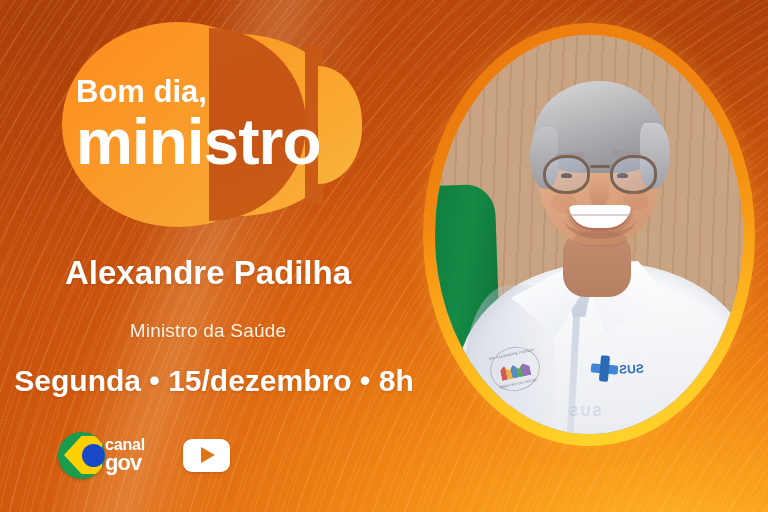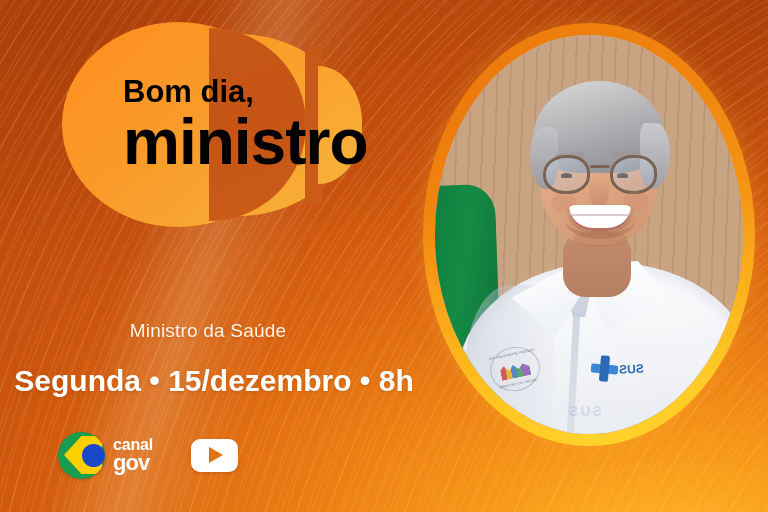--- a/index.html
+++ b/index.html
@@ -89,24 +89,23 @@
     border-radius:2px;
   }
   .logo-d-small {
     position:absolute; left:256px; top:44px;
     width:44px; height:118px;
     border-radius:0 46px 46px 0 / 0 59px 59px 0;
     background:linear-gradient(150deg,#FBA22B 0%,#F9AB34 55%,#F7B33C 100%);
   }
   .logo-text {
     position:absolute; left:14px; top:54px;
-    color:#000000;
+    color:#ffffff;
     line-height:1;
     letter-spacing:-0.5px;
-    margin-left:47px;
   }
   .logo-line1 {
     font-size:31px; font-weight:700; display:block;
     letter-spacing:0px;
   }
   .logo-line2 {
     font-size:64px; font-weight:700; display:block;
     margin-top:3px; letter-spacing:-1px;
   }
 
@@ -159,21 +158,21 @@
     background:#FFD000;
     clip-path:polygon(0% 50%, 46% 0%, 100% 0%, 100% 100%, 46% 100%);
   }
   .cg-blue {
     position:absolute; left:24px; top:12px;
     width:23px; height:23px;
     border-radius:50%;
     background:#1A49C8;
   }
   .cg-words {
-    margin-left:8px; color:#FFFFFF; line-height:.94;
+    color:#FFFFFF; line-height:.94;
   }
   .cg-canal { display:block; font-size:16px; font-weight:700; letter-spacing:-.2px; }
   .cg-gov { display:block; font-size:22px; font-weight:700; letter-spacing:-1px; margin-top:1px;}
 
   .yt-group {
     display:flex; align-items:center;
     margin-left:38px;
   }
   .yt-icon {
     width:47px; height:33px; border-radius:9px;
@@ -443,20 +442,21 @@
     <div class="logo-d-outer"></div>
     <div class="logo-notch"></div>
     <div class="logo-gap"></div>
     <div class="logo-d-small"></div>
     <div class="logo-text">
       <span class="logo-line1">Bom dia,</span>
       <span class="logo-line2">ministro</span>
     </div>
   </div>
 
+  <div class="name">Alexandre Padilha</div>
   <div class="role">Ministro da Saúde</div>
   <div class="datetime">Segunda • 15/dezembro • 8h</div>
 
   <div class="footer">
     <div class="canalgov">
       <div class="cg-mark">
         <div class="cg-yellow"></div>
         <div class="cg-blue"></div>
       </div>
       <div class="cg-words">

